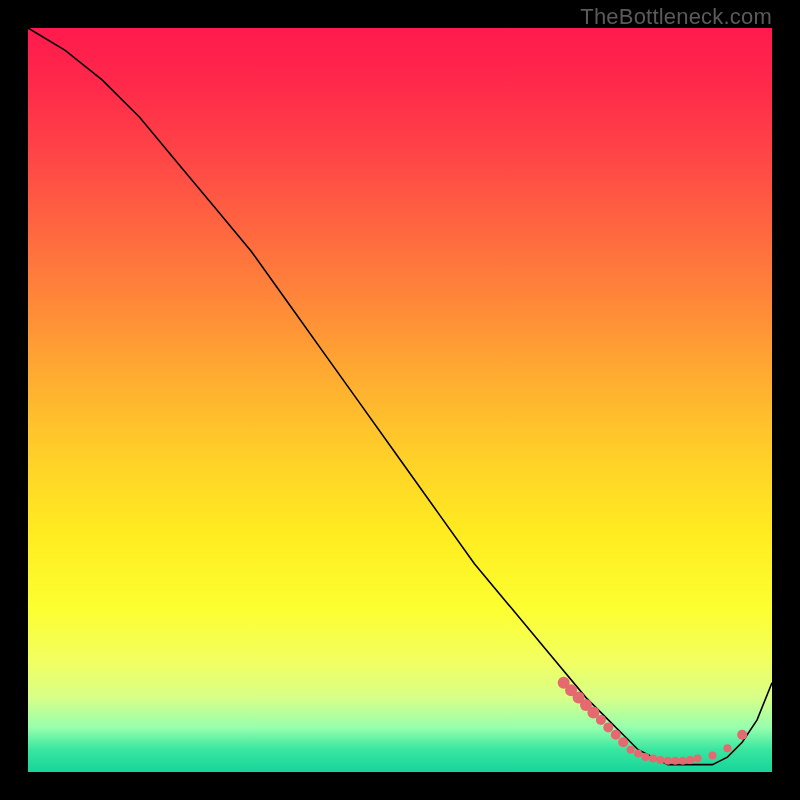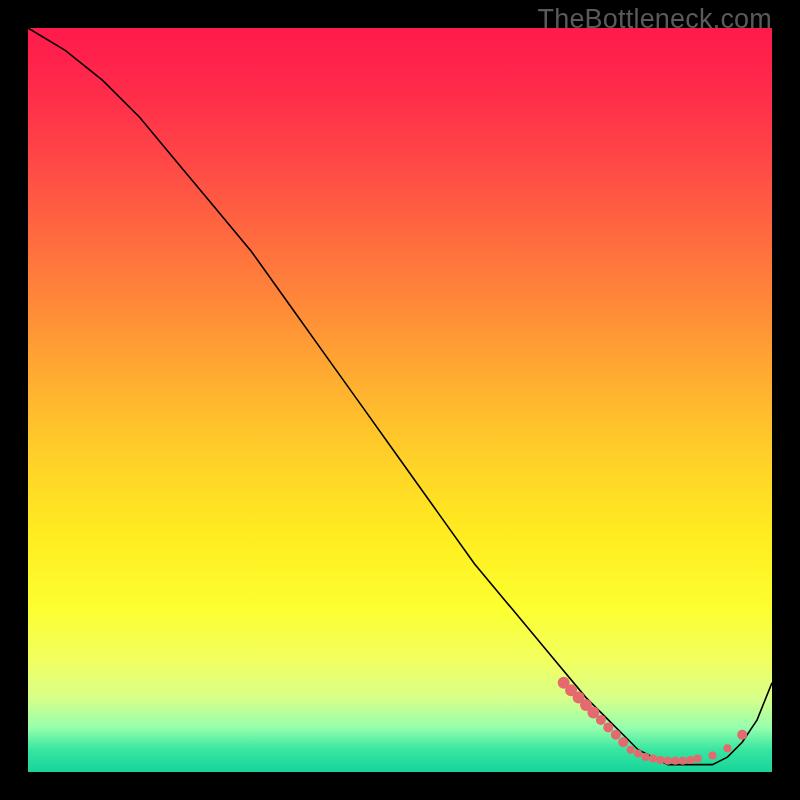--- a/index.html
+++ b/index.html
@@ -40,21 +40,21 @@
       #97ffad 94%,
       #38e6a0 97%,
       #17d49a 100%
     );
   }
   .watermark {
     position: absolute;
     top: 4px;
     right: 28px;
     color: #5a5a5a;
-    font-size: 27px;
+    font-size: 22px;
     letter-spacing: 0.2px;
     font-weight: 400;
   }
   svg.curve {
     position: absolute;
     left: 0;
     top: 0;
     width: 744px;
     height: 744px;
     overflow: visible;

